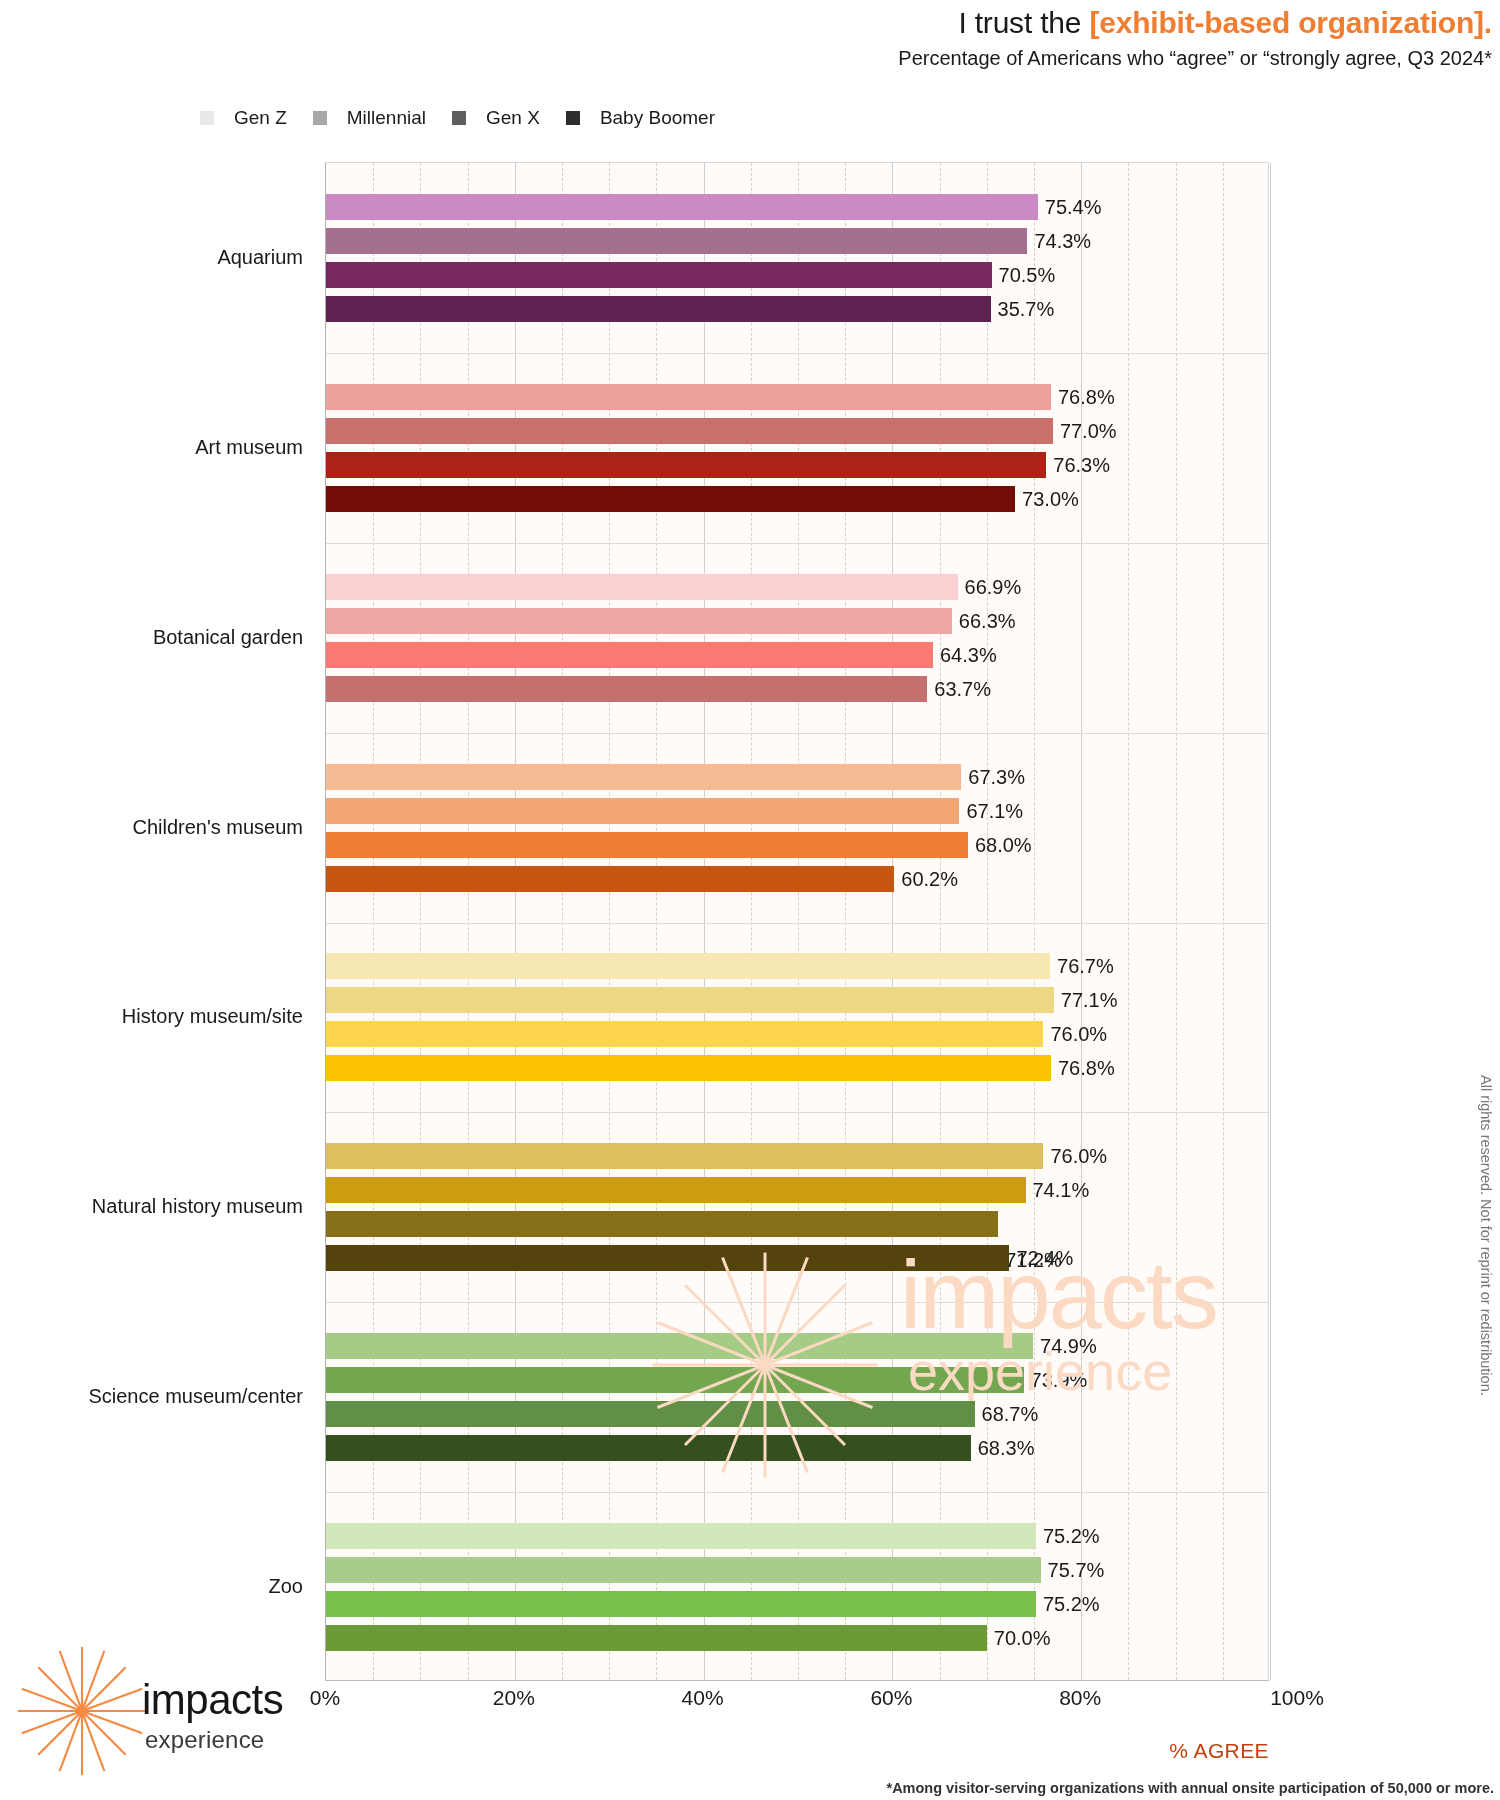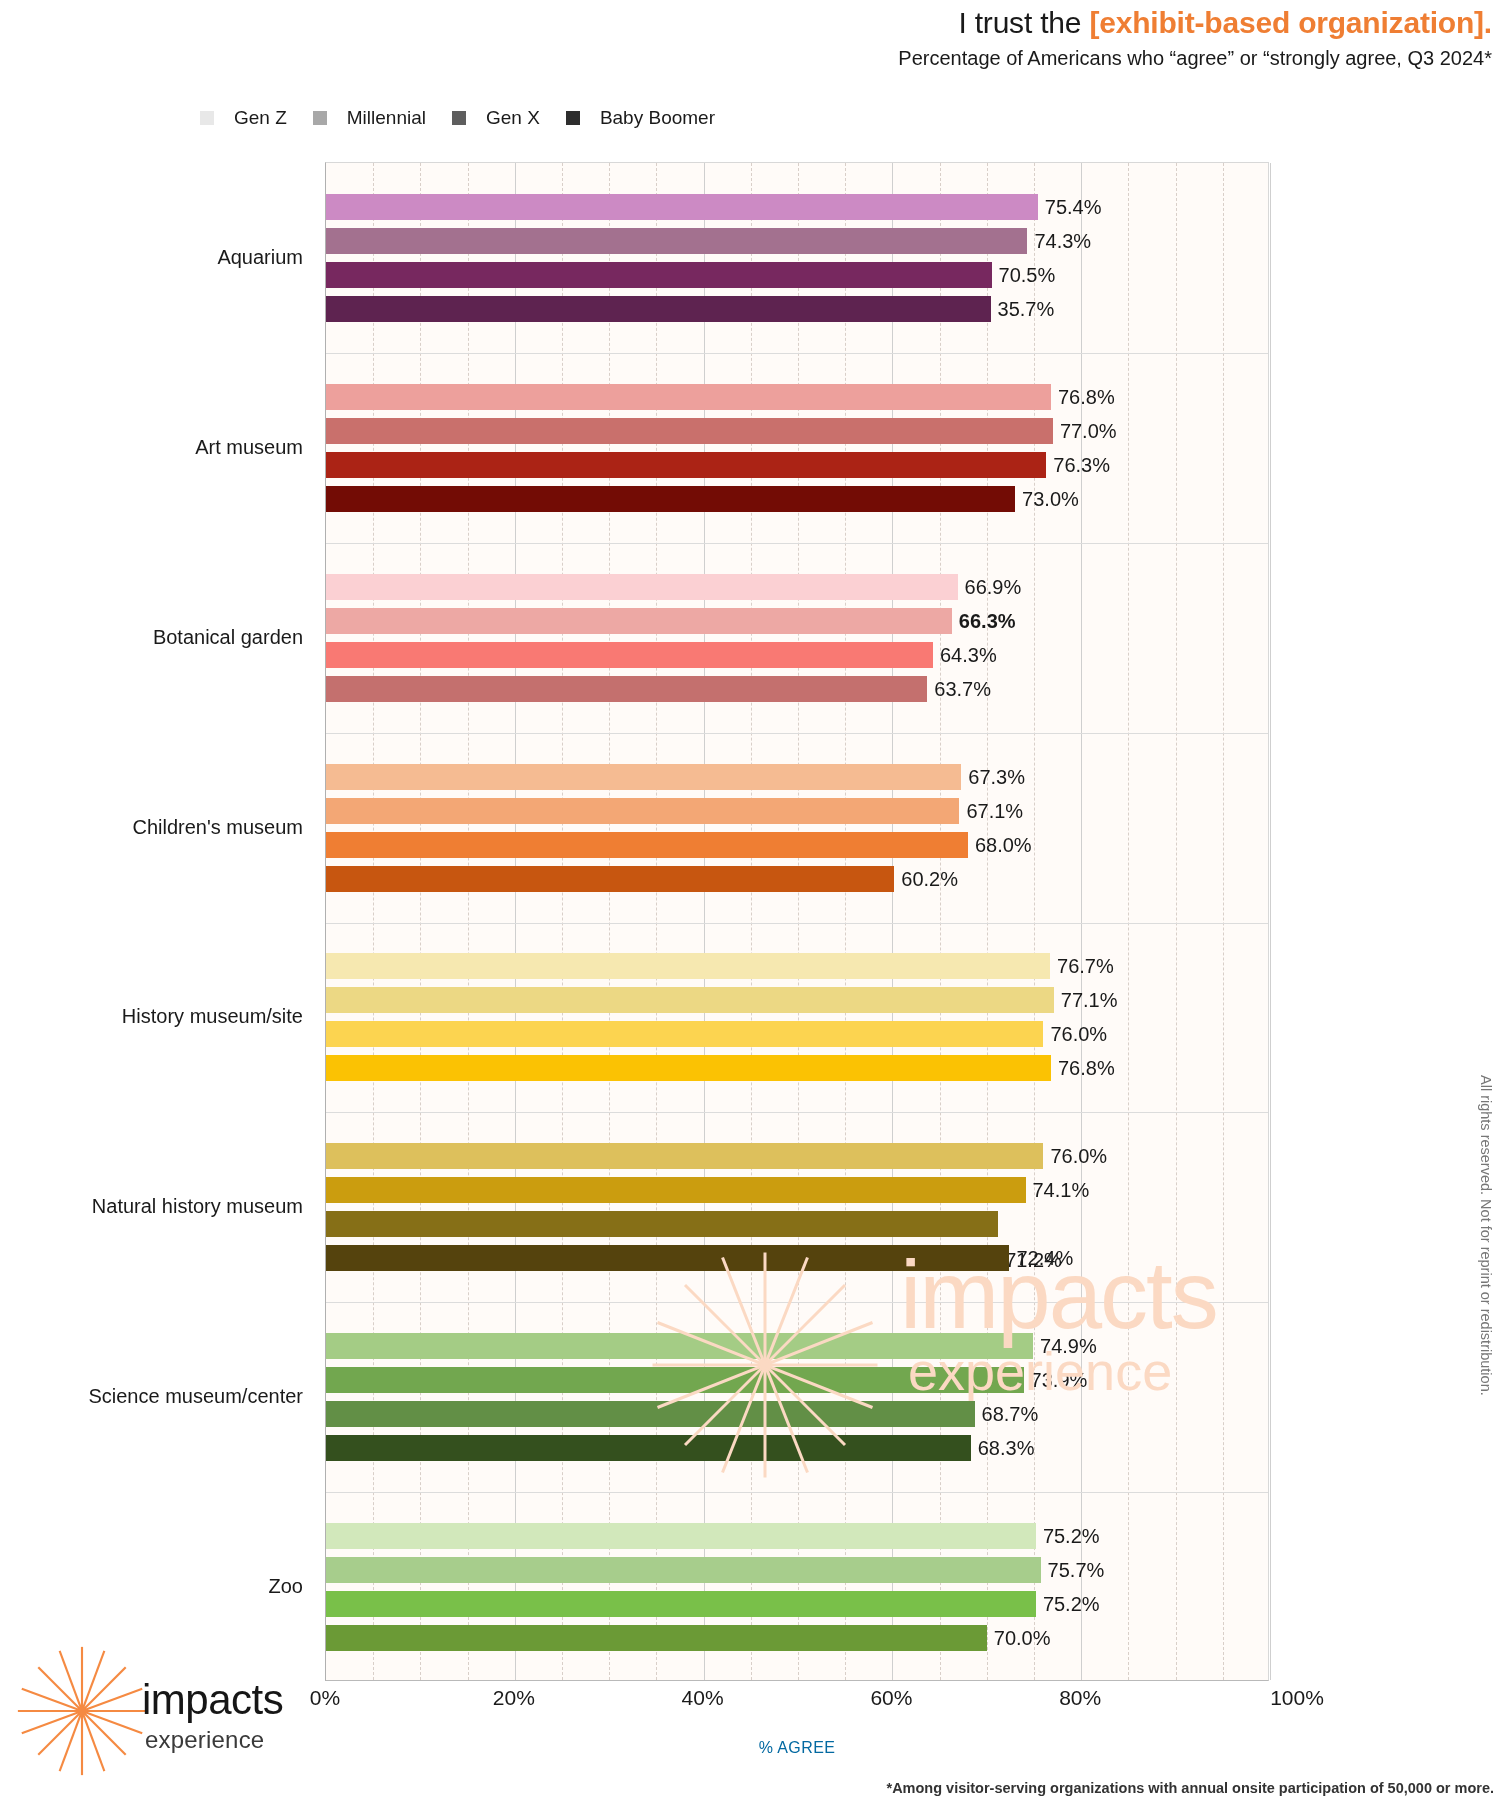--- a/index.html
+++ b/index.html
@@ -71,21 +71,21 @@
   #cat-labels { position: absolute; left: 0; top: 162px; width: 325px; height: 1519px; }
 
   
   #xaxis { position: absolute; left: 325px; top: 1686px; width: 944px; height: 40px; }
   .xtick {
     position: absolute; top: 0; transform: translateX(-50%);
     font-size: 21px; color: #1a1a1a; white-space: nowrap;
   }
   .axis-title {
     position: absolute; left: 325px; top: 1739px; width: 944px;
-    text-align: center; font-size: 16px; color: #0369a1; letter-spacing: .4px;
+    text-align: right; font-size: 21px; color: #c2410c; letter-spacing: .4px;
   }
   .footnote {
     position: absolute; right: 6px; bottom: 4px;
     font-size: 14.5px; color: #333; white-space: nowrap; font-weight: bold;
   }
 
   
   .vnotice {
     position: absolute; right: 6px; top: 1075px;
     font-size: 14.5px; color: #777;
@@ -216,21 +216,21 @@
         <div class="bar" title="Art museum – Baby Boomer: 73.0%" style="width: 689.12px; background: rgb(115, 12, 5);"></div>
         <div class="bar-value" style="left: 689.12px;">73.0%</div>
       </div>
       <div class="hsep" style="top: 379.75px;"></div>
       <div class="bar-row" style="top: 410.688px; width: 944px;">
         <div class="bar" title="Botanical garden – Gen Z: 66.9%" style="width: 631.536px; background: rgb(251, 208, 211);"></div>
         <div class="bar-value" style="left: 631.536px;">66.9%</div>
       </div>
       <div class="bar-row" style="top: 444.688px; width: 944px;">
         <div class="bar" title="Botanical garden – Millennial: 66.3%" style="width: 625.872px; background: rgb(237, 168, 164);"></div>
-        <div class="bar-value" style="left: 625.872px; font-weight: bold;">66.3%</div>
+        <div class="bar-value" style="left: 625.872px;">66.3%</div>
       </div>
       <div class="bar-row" style="top: 478.688px; width: 944px;">
         <div class="bar" title="Botanical garden – Gen X: 64.3%" style="width: 606.992px; background: rgb(249, 121, 115);"></div>
         <div class="bar-value" style="left: 606.992px;">64.3%</div>
       </div>
       <div class="bar-row" style="top: 512.688px; width: 944px;">
         <div class="bar" title="Botanical garden – Baby Boomer: 63.7%" style="width: 601.328px; background: rgb(196, 112, 110);"></div>
         <div class="bar-value" style="left: 601.328px;">63.7%</div>
       </div>
       <div class="hsep" style="top: 569.625px;"></div>

